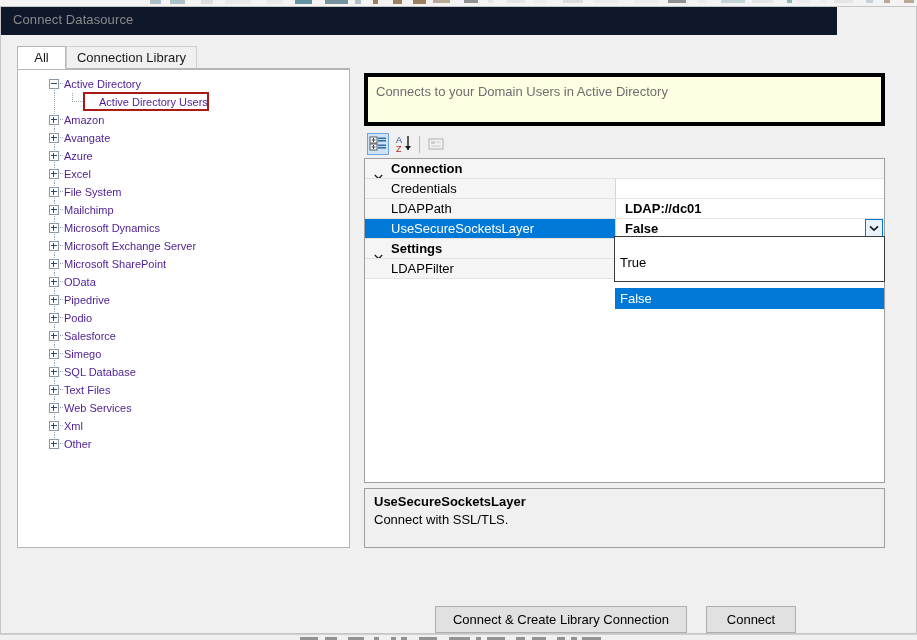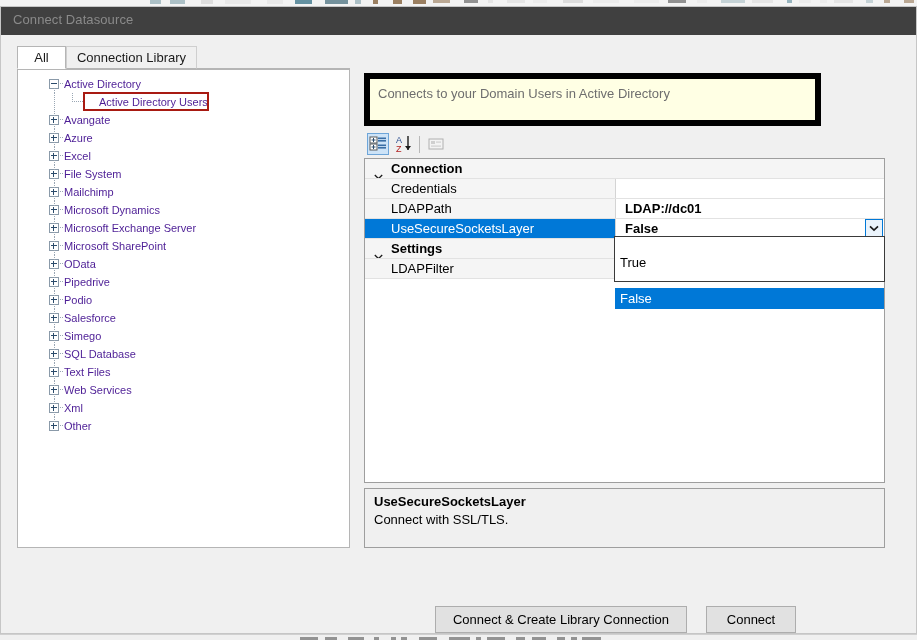--- a/index.html
+++ b/index.html
@@ -31,22 +31,22 @@
     width: 917px;
     height: 628px;
     background: #f0f0f0;
     border: 1px solid #c6c6c6;
     box-sizing: border-box;
   }
 
   #titlebar {
     position: absolute;
     left: 0; top: 0;
-    width: 915px; height: 28px;
-    background: #404040;
+    width: 836px; height: 28px;
+    background: #0f172a;
     box-sizing: border-box;
     text-align: right;
   }
   #title-text {
     position: absolute;
     left: 12px; top: 5px;
     font-size: 13px;
     color: #8a8a8a;
     letter-spacing: .1px;
   }
@@ -183,23 +183,23 @@
     width: 126px; height: 19px;
     border: 2px solid #a81a12;
     box-sizing: border-box;
     pointer-events: none;
   }
 
   
   #desc-banner {
     position: absolute;
     left: 363px; top: 66px;
-    width: 457px; height: 53px;
+    width: 521px; height: 53px;
     background: #ffffe4;
-    border: 6px solid #000000;
+    border: 4px solid #000000;
     box-sizing: border-box;
   }
   #desc-banner-text {
     position: absolute;
     left: 8px; top: 7px;
     font-size: 13px;
     color: #6e6e6e;
   }
 
   
@@ -444,20 +444,27 @@
           <div class="elbow-v"></div>
           <div class="elbow-h"></div>
           <span class="label">Active Directory Users</span>
           <div class="hl-red"></div>
         </div>
         <div class="tnode root">
           <div class="expander plus"></div>
           <div class="hstub"></div>
           <div class="vline half"></div>
           <div class="vline below"></div>
+          <span class="label">Amazon</span>
+        </div>
+        <div class="tnode root">
+          <div class="expander plus"></div>
+          <div class="hstub"></div>
+          <div class="vline half"></div>
+          <div class="vline below"></div>
           <span class="label">Avangate</span>
         </div>
         <div class="tnode root">
           <div class="expander plus"></div>
           <div class="hstub"></div>
           <div class="vline half"></div>
           <div class="vline below"></div>
           <span class="label">Azure</span>
         </div>
         <div class="tnode root">

